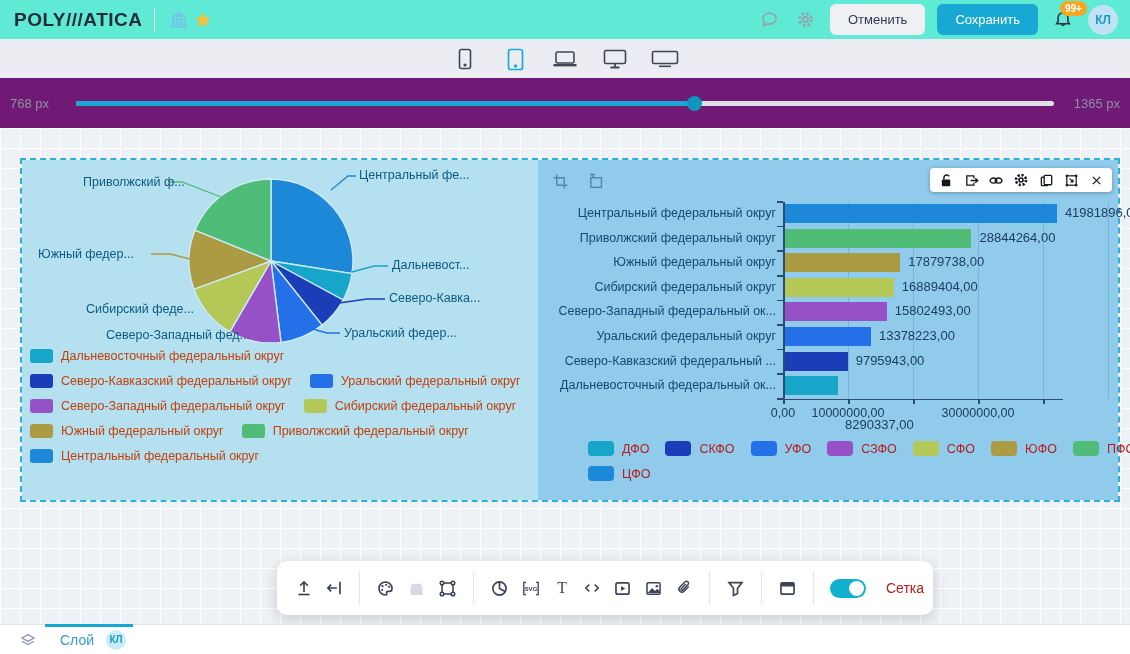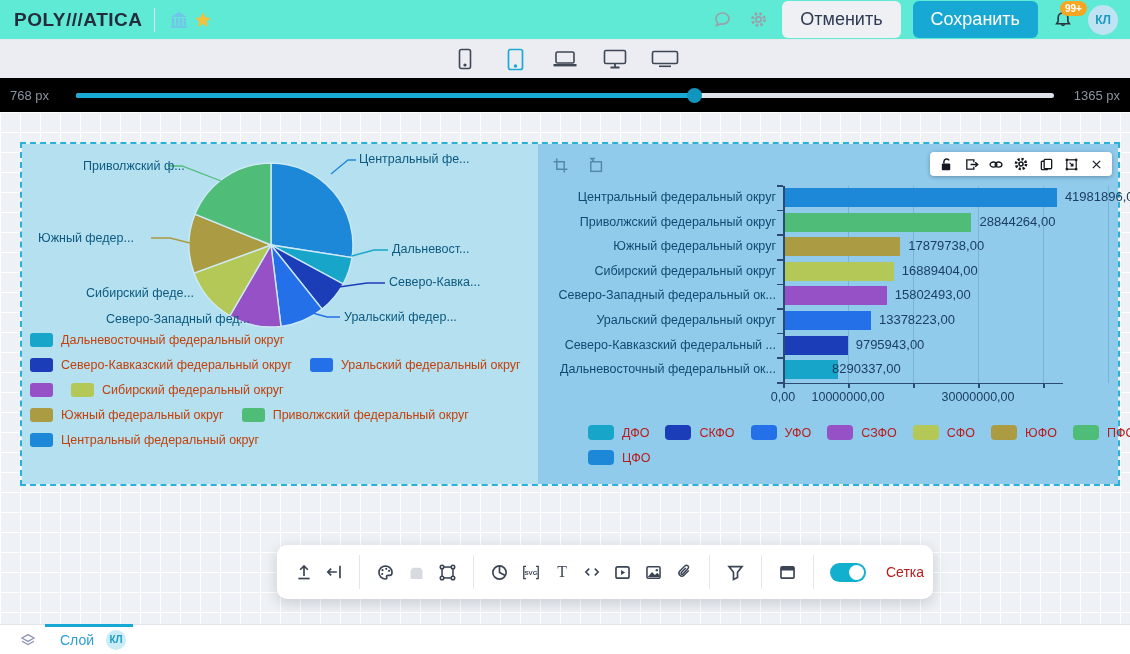--- a/index.html
+++ b/index.html
@@ -5,33 +5,33 @@
   * { margin:0; padding:0; box-sizing:border-box; }
   html,body { width:1130px; height:654px; overflow:hidden; font-family:"Liberation Sans",sans-serif; background:#f0f2f6; }
 
   
   .header { height:40px; background:#5eead4; border-bottom:1px solid #e8eaee; display:flex; align-items:center; padding:0 12px 0 14px; position:relative; z-index:30; }
   .logo { font-size:19px; font-weight:bold; color:#242c3d; letter-spacing:.5px; white-space:nowrap; }
   .hdr-divider { width:1px; height:24px; background:#dfe3e9; margin:0 12px; }
   .proj-title { font-size:15px; font-weight:bold; color:#2e3b52; margin:0 8px; white-space:nowrap; }
   .hdr-right { margin-left:auto; display:flex; align-items:center; gap:12px; }
   .icon-btn { width:24px; height:24px; display:flex; align-items:center; justify-content:center; cursor:pointer; }
-  .btn { font-size:18px; border:none; border-radius:6px; padding:8px 18px; cursor:pointer; font-family:inherit; }
+  .btn { font-size:13px; border:none; border-radius:6px; padding:8px 18px; cursor:pointer; font-family:inherit; }
   .btn-cancel { background:#eef0f3; color:#2e3b52; }
   .btn-save { background:#17a9d3; color:#ffffff; }
   .bell-wrap { position:relative; width:26px; height:26px; }
   .badge { position:absolute; top:-6px; left:10px; background:#f5a623; color:#fff; font-size:10px; font-weight:bold; border-radius:9px; padding:2px 5px; }
   .avatar { width:30px; height:30px; border-radius:50%; background:#bfe3f2; color:#1a9cc0; font-size:12px; font-weight:bold; display:flex; align-items:center; justify-content:center; }
 
   
   .device-bar { height:38px; background:#ebedf3; display:flex; align-items:center; justify-content:center; gap:20px; }
   .dev { width:30px; height:28px; display:flex; align-items:center; justify-content:center; cursor:pointer; }
 
   
-  .slider-row { height:34px; background:#000000; display:flex; align-items:center; padding:0 10px; gap:14px; }
+  .slider-row { height:50px; background:#701a75; display:flex; align-items:center; padding:0 10px; gap:14px; }
   .px-label { font-size:13px; color:#8b93a1; white-space:nowrap; width:52px; }
   .px-label.right { text-align:right; }
   .slider-track { flex:1; height:5px; border-radius:3px; background:#dde1e8; position:relative; cursor:pointer; }
   .slider-fill { position:absolute; left:0; top:0; height:5px; border-radius:3px; background:#17a9d3; width:63.2%; }
   .slider-handle { position:absolute; top:-5px; left:63.2%; width:15px; height:15px; margin-left:-7px; border-radius:50%; background:#1095bd; cursor:grab; }
 
   
   .canvas { position:relative; height:512px;
     background-color:#eef1f5;
     background-image:linear-gradient(#ffffff 1px, transparent 1px), linear-gradient(90deg, #ffffff 1px, transparent 1px);
@@ -216,20 +216,21 @@
               <span>Северо-Кавказский федеральный округ</span>
             </div>
             <div class="legend-item">
               <span class="swatch" style="background: rgb(36, 112, 232);"></span>
               <span>Уральский федеральный округ</span>
             </div>
           </div>
           <div class="legend-row" style="margin-bottom: 11px; gap: 18px;">
             <div class="legend-item">
               <span class="swatch" style="background: rgb(149, 81, 197);"></span>
+              <span>Северо-Западный федеральный округ</span>
             </div>
             <div class="legend-item">
               <span class="swatch" style="background: rgb(179, 200, 87);"></span>
               <span>Сибирский федеральный округ</span>
             </div>
           </div>
           <div class="legend-row" style="margin-bottom: 11px; gap: 18px;">
             <div class="legend-item">
               <span class="swatch" style="background: rgb(171, 155, 66);"></span>
               <span>Южный федеральный округ</span>
@@ -350,21 +351,21 @@
             <span class="bar-value" style="left: 340.958px;">13378223,00</span>
           </div>
           <div style="position: absolute; left: 0px; top: 189.6px; width: 578px; height: 24.6px;">
             <span class="bar-label">Северо-Кавказский федеральный ...</span>
             <div class="bar-rect" style="left: 246px; width: 64px; background: rgb(28, 61, 184);"></div>
             <span class="bar-value" style="left: 317.674px;">9795943,00</span>
           </div>
           <div style="position: absolute; left: 0px; top: 214.2px; width: 578px; height: 24.6px;">
             <span class="bar-label">Дальневосточный федеральный ок...</span>
             <div class="bar-rect" style="left: 246px; width: 54px; background: rgb(23, 165, 201);"></div>
-            <span class="bar-value" style="left: 294px;">8290337,00</span>
+            <span class="bar-value" style="left: 307px; margin-top: 40px;">8290337,00</span>
           </div>
         </div>
       <div id="bar-axes">
           <div class="axis" style="left: 245px; top: 42px; width: 1.5px; height: 196.8px;"></div>
           <div class="axis" style="left: 245px; top: 238.8px; width: 280px; height: 1.5px;"></div>
           <div class="axis" style="left: 239px; top: 41.25px; width: 6px; height: 1.5px;"></div>
           <div class="axis" style="left: 239px; top: 65.85px; width: 6px; height: 1.5px;"></div>
           <div class="axis" style="left: 239px; top: 90.45px; width: 6px; height: 1.5px;"></div>
           <div class="axis" style="left: 239px; top: 115.05px; width: 6px; height: 1.5px;"></div>
           <div class="axis" style="left: 239px; top: 139.65px; width: 6px; height: 1.5px;"></div>

